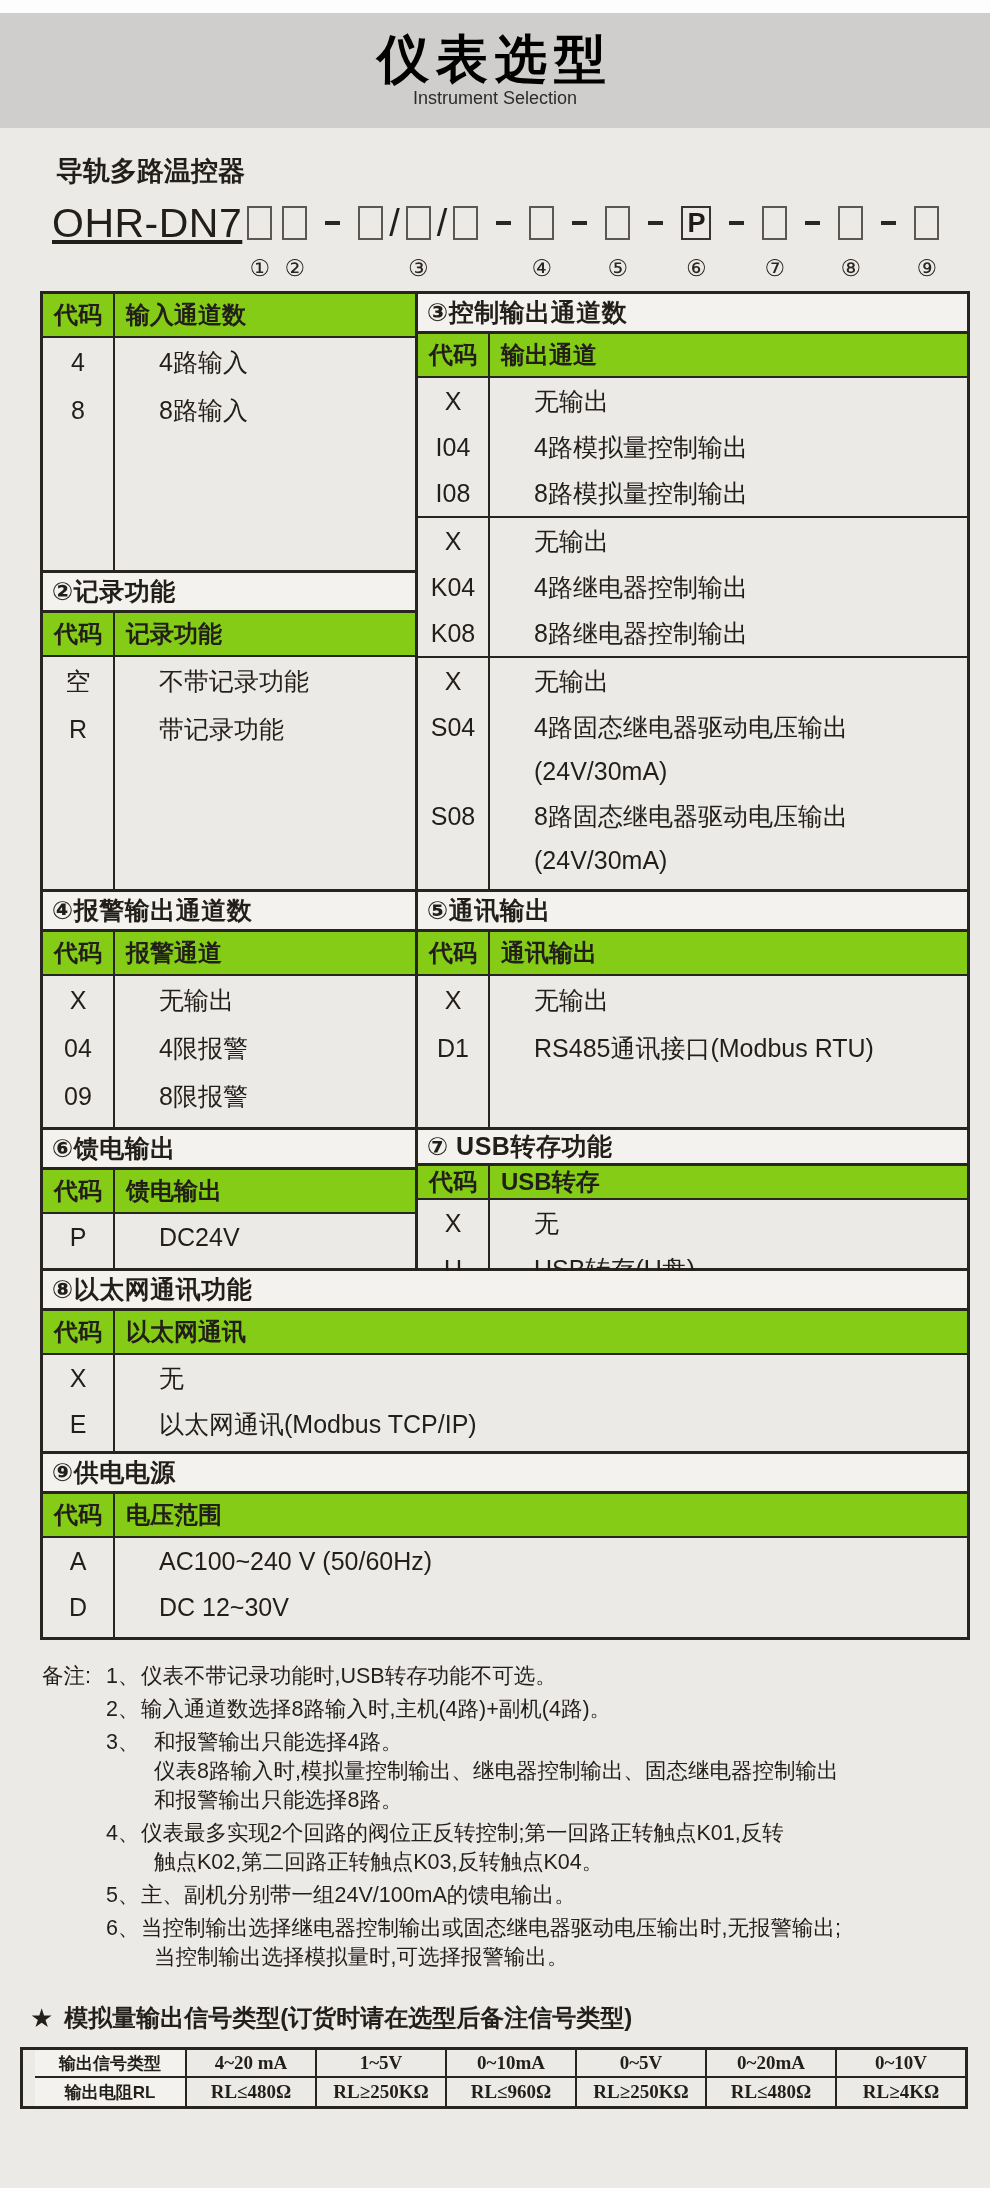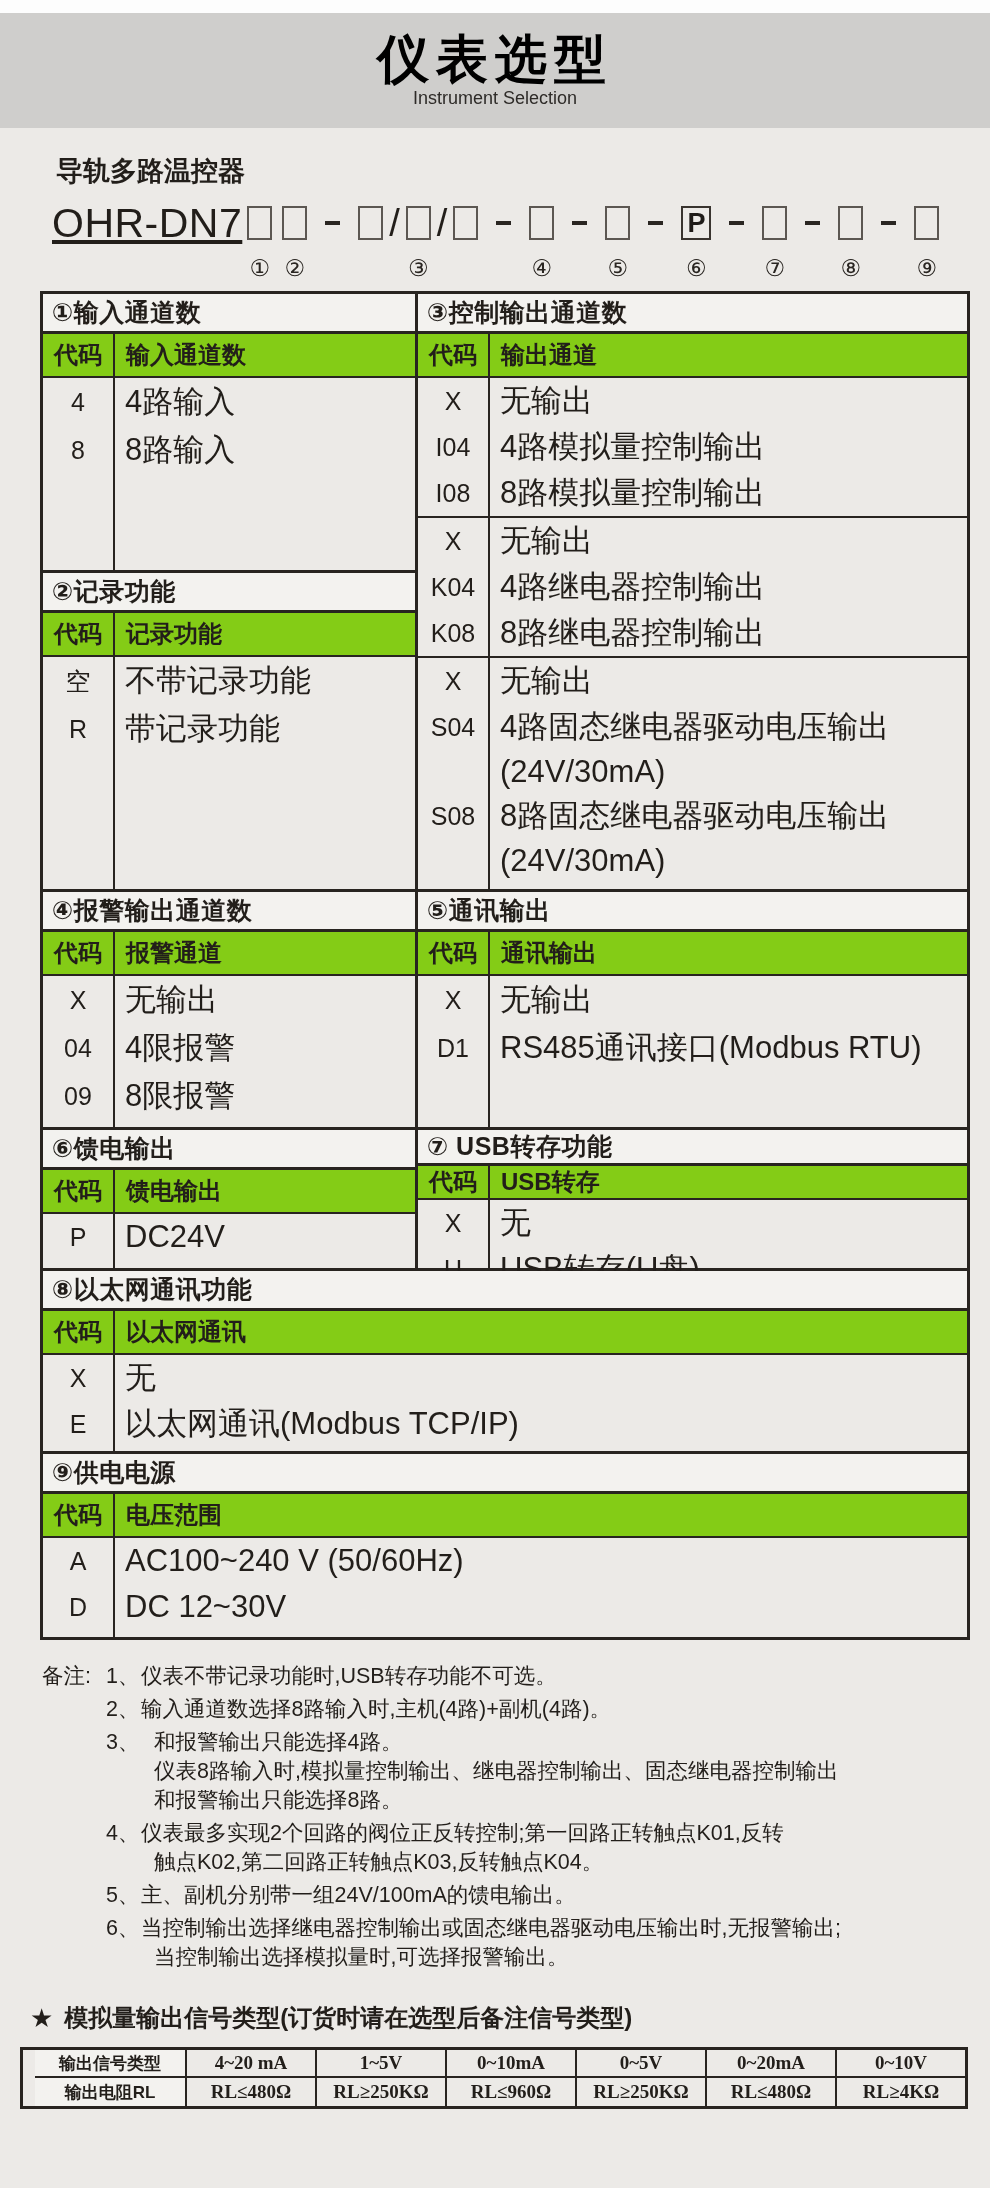--- a/index.html
+++ b/index.html
@@ -60,21 +60,21 @@
   .code-head { display: flex; height: 44px; background: #84cc16; border-bottom: 2px solid #282420; font-weight: 600; font-size: 24px; }
   .code-head .c { width: 72px; border-right: 2px solid #282420; display: flex; align-items: center; justify-content: center; }
   .code-head .d { flex: 1; display: flex; align-items: center; padding-left: 11px; }
   .sec-data { flex: 1; display: flex; flex-direction: column; }
   .group { display: flex; }
   .group.divided { border-bottom: 2px solid #282420; }
   .group.fill { flex: 1; }
   .gcol-c { width: 72px; border-right: 2px solid #282420; display: flex; flex-direction: column; }
   .gcol-d { flex: 1; display: flex; flex-direction: column; }
   .cell-c { height: var(--rh); display: flex; align-items: center; justify-content: center; font-size: 25px; }
-  .cell-d { height: var(--rh); display: flex; align-items: center; padding-left: 10px; font-size: 31px; }
+  .cell-d { height: var(--rh); display: flex; align-items: center; padding-left: 0; font-size: 25px; margin-left: 44px; }
   .cell-c.cont, .cell-d.cont { height: calc(var(--rh) - 3px); text-align: center; }
 
   .notes { display: flex; margin: 22px 0 0 42px; font-size: 21.5px; line-height: 29px; }
   .notes-label { width: 64px; font-weight: 500; }
   .notes-items { display: flex; flex-direction: column; }
   .note-item { display: flex; margin-bottom: 4px; }
   .note-num { width: 35px; flex-shrink: 0; }
   .note-lines { display: flex; flex-direction: column; }
   .nline.cont { padding-left: 13px; }
 
@@ -227,21 +227,20 @@
         <span class="mbox"></span>
       </div>
       <div class="lbl">⑨</div>
     </div>
   </div>
 
 <div class="sel-table">
   <div class="band band-a">
     <div class="col-stack">
       <div class="sec sec-in-stack-top" data-sec="s1">
-          <div class="sec-title">①输入通道数</div>
           <div class="code-head">
             <div class="c">代码</div>
             <div class="d">输入通道数</div>
           </div>
           <div class="sec-data">
             <div class="group fill">
               <div class="gcol-c">
                 <div class="cell-c">4</div>
                 <div class="cell-c">8</div>
               </div>

